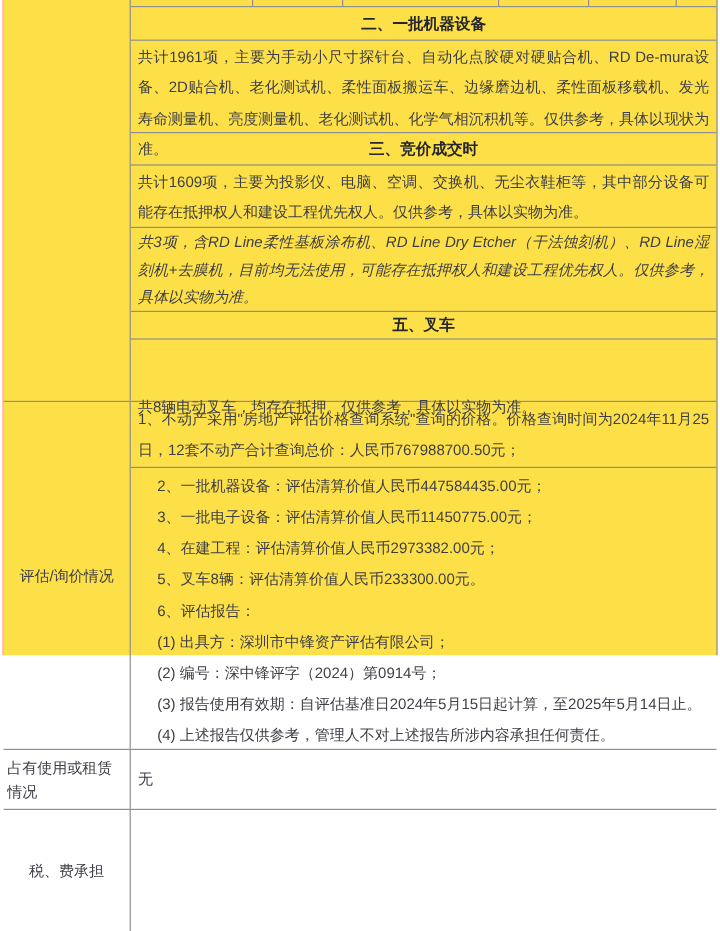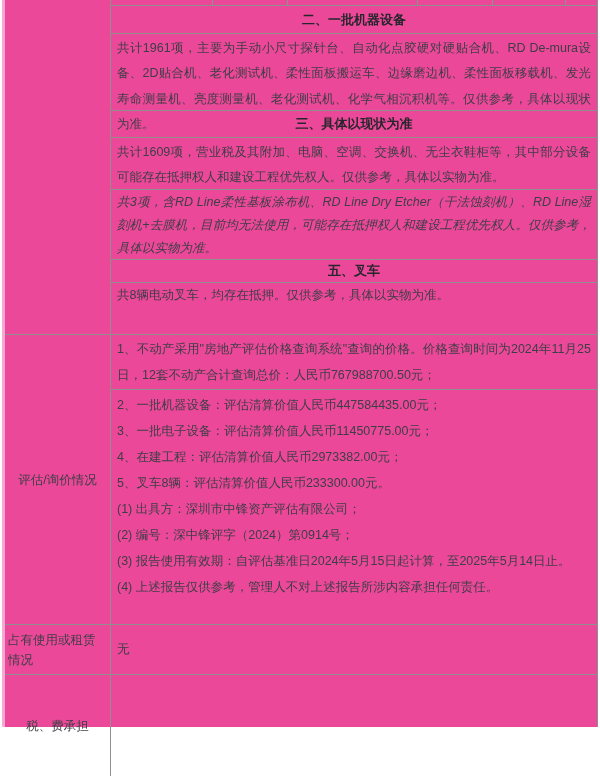--- a/index.html
+++ b/index.html
@@ -4,23 +4,23 @@
 <style>
   * { margin:0; padding:0; box-sizing:border-box; }
   html,body { background:#ffffff; }
   .page {
     position:relative; width:600px; height:776px; background:#fff;
     overflow:hidden;
     font-family:"Liberation Sans","DejaVu Sans",sans-serif;
     color:#3d3e46; font-size:12.5px;
   }
   .doc-table {
-    position:absolute; left:2px; top:0; width:596px; height:727px;
-    border-left:3px solid #f9a8d4; border-right:1px solid #8f8f8f;
-    background:#ec4899;
+    position:absolute; left:2px; top:0; width:596px; height:546px;
+    border-left:1px solid #f9a8d4; border-right:1px solid #8f8f8f;
+    background:#fde047;
   }
   .row { display:flex; width:100%; border-bottom:1px solid #8f8f8f; }
   .row:last-child { border-bottom:none; }
   .label-cell {
     flex:0 0 106px; width:106px; border-right:1px solid #8f8f8f;
     display:flex; align-items:center; justify-content:center;
     text-align:left; line-height:20px; padding:2px 3px;
   }
   .content-cell { flex:1; min-width:0; }
   
@@ -36,28 +36,28 @@
     border-bottom:1px solid #8f8f8f;
   }
   .h28 { height:28px; } .h27 { height:27px; } .h23 { height:23px;text-align:right; }
   .sec-body {
     padding:2px 6px 0 6px; text-align:justify; word-break:break-all;
     line-height:25.4px; border-bottom:1px solid #8f8f8f;
   }
   .t1 { height:77px; }
   .t2 { height:52px; }
   .t3 { height:70px; line-height:23px; padding-top:1px;font-style:italic; }
-  .t4 { height:24px; border-bottom:none; line-height:22px; padding-top:1px; }
+  .t4 { height:24px; border-bottom:none; line-height:22px; padding-top:1px;margin-top:44px; }
   .val-block1 {
     height:55px; border-bottom:1px solid #8f8f8f;
     padding:2px 6px 0 6px; text-align:justify; word-break:break-all;
     line-height:25.6px;
   }
   .val-block2 { height:234px; padding:2px 6px 0 6px; }
-  .val-line { line-height:26px; white-space:nowrap; overflow:hidden; }
+  .val-line { line-height:26px; white-space:nowrap; overflow:hidden;margin-left:16px; }
   .plain-cell { display:flex; align-items:center; padding:0 6px; }
   .para-cell {
     padding:4px 6px 0 6px; text-align:justify; word-break:break-all;
     line-height:25.2px;
   }
 </style>
 </head>
 <body>
 
 <div class="page">
@@ -68,37 +68,38 @@
       <div class="content-cell">
         <div class="stub">
           <span class="tick" style="left:101px"></span>
           <span class="tick" style="left:176px"></span>
           <span class="tick" style="left:306px"></span>
           <span class="tick" style="left:381px"></span>
           <span class="tick" style="left:454px"></span>
         </div>
         <div class="sec-header h28">二、一批机器设备</div>
         <div class="sec-body t1">共计1961项，主要为手动小尺寸探针台、自动化点胶硬对硬贴合机、RD De-mura设备、2D贴合机、老化测试机、柔性面板搬运车、边缘磨边机、柔性面板移载机、发光寿命测量机、亮度测量机、老化测试机、化学气相沉积机等。仅供参考，具体以现状为准。</div>
-        <div class="sec-header h27">三、具体以现状为准</div>
-        <div class="sec-body t2">共计1609项，营业税及其附加、电脑、空调、交换机、无尘衣鞋柜等，其中部分设备可能存在抵押权人和建设工程优先权人。仅供参考，具体以实物为准。</div>
+        <div class="sec-header h27">三、竞价成交时</div>
+        <div class="sec-body t2">共计1609项，主要为投影仪、电脑、空调、交换机、无尘衣鞋柜等，其中部分设备可能存在抵押权人和建设工程优先权人。仅供参考，具体以实物为准。</div>
         <div class="sec-body t3">共3项，含RD Line柔性基板涂布机、RD Line Dry Etcher（干法蚀刻机）、RD Line湿刻机+去膜机，目前均无法使用，可能存在抵押权人和建设工程优先权人。仅供参考，具体以实物为准。</div>
         <div class="sec-header h23">五、叉车</div>
         <div class="sec-body t4">共8辆电动叉车，均存在抵押。仅供参考，具体以实物为准。</div>
       </div>
     </div>
 
     <div class="row rowB">
       <div class="label-cell">评估/询价情况</div>
       <div class="content-cell">
         <div class="val-block1">1、不动产采用"房地产评估价格查询系统"查询的价格。价格查询时间为2024年11月25日，12套不动产合计查询总价：人民币767988700.50元；</div>
         <div class="val-block2">
           <div class="val-line">2、一批机器设备：评估清算价值人民币447584435.00元；</div>
           <div class="val-line">3、一批电子设备：评估清算价值人民币11450775.00元；</div>
           <div class="val-line">4、在建工程：评估清算价值人民币2973382.00元；</div>
           <div class="val-line">5、叉车8辆：评估清算价值人民币233300.00元。</div>
+          <div class="val-line">6、评估报告：</div>
           <div class="val-line">(1) 出具方：深圳市中锋资产评估有限公司；</div>
           <div class="val-line">(2) 编号：深中锋评字（2024）第0914号；</div>
           <div class="val-line">(3) 报告使用有效期：自评估基准日2024年5月15日起计算，至2025年5月14日止。</div>
           <div class="val-line">(4) 上述报告仅供参考，管理人不对上述报告所涉内容承担任何责任。</div>
         </div>
       </div>
     </div>
 
     <div class="row rowC">
       <div class="label-cell">占有使用或租赁情况</div>

